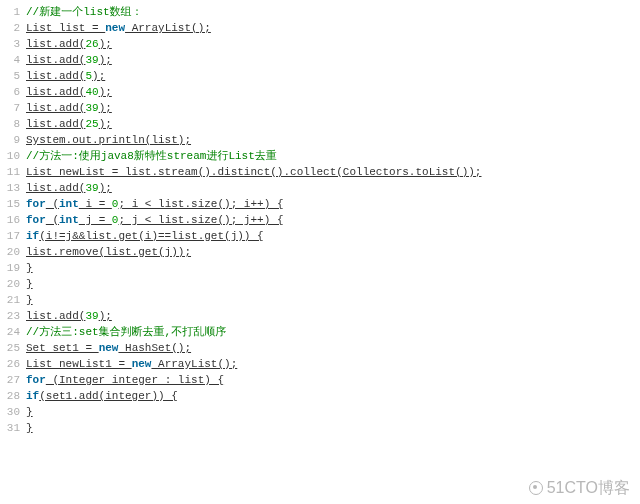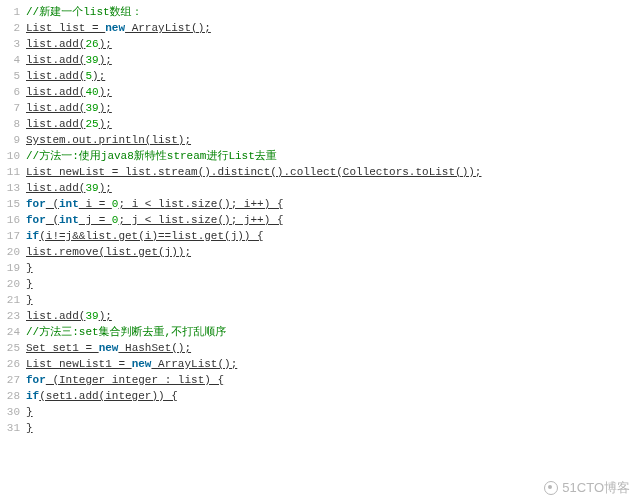--- a/index.html
+++ b/index.html
@@ -37,21 +37,21 @@
   .tok-comment { color: #008200; }
   .tok-keyword { color: #006699; font-weight: bold; }
   .tok-string  { color: #0000ff; }
   .tok-number  { color: #009900; }
   .tok-plain   { color: #333333; text-decoration: underline; }
   .watermark {
     position: absolute;
     right: 10px;
     bottom: 8px;
     font-family: Arial, sans-serif;
-    font-size: 13px;
+    font-size: 16px;
     color: #b7b7b7;
     display: flex;
     align-items: center;
     gap: 4px;
   }
   .watermark-icon {
     width: 14px;
     height: 14px;
     border: 1.5px solid #b7b7b7;
     border-radius: 50%;

